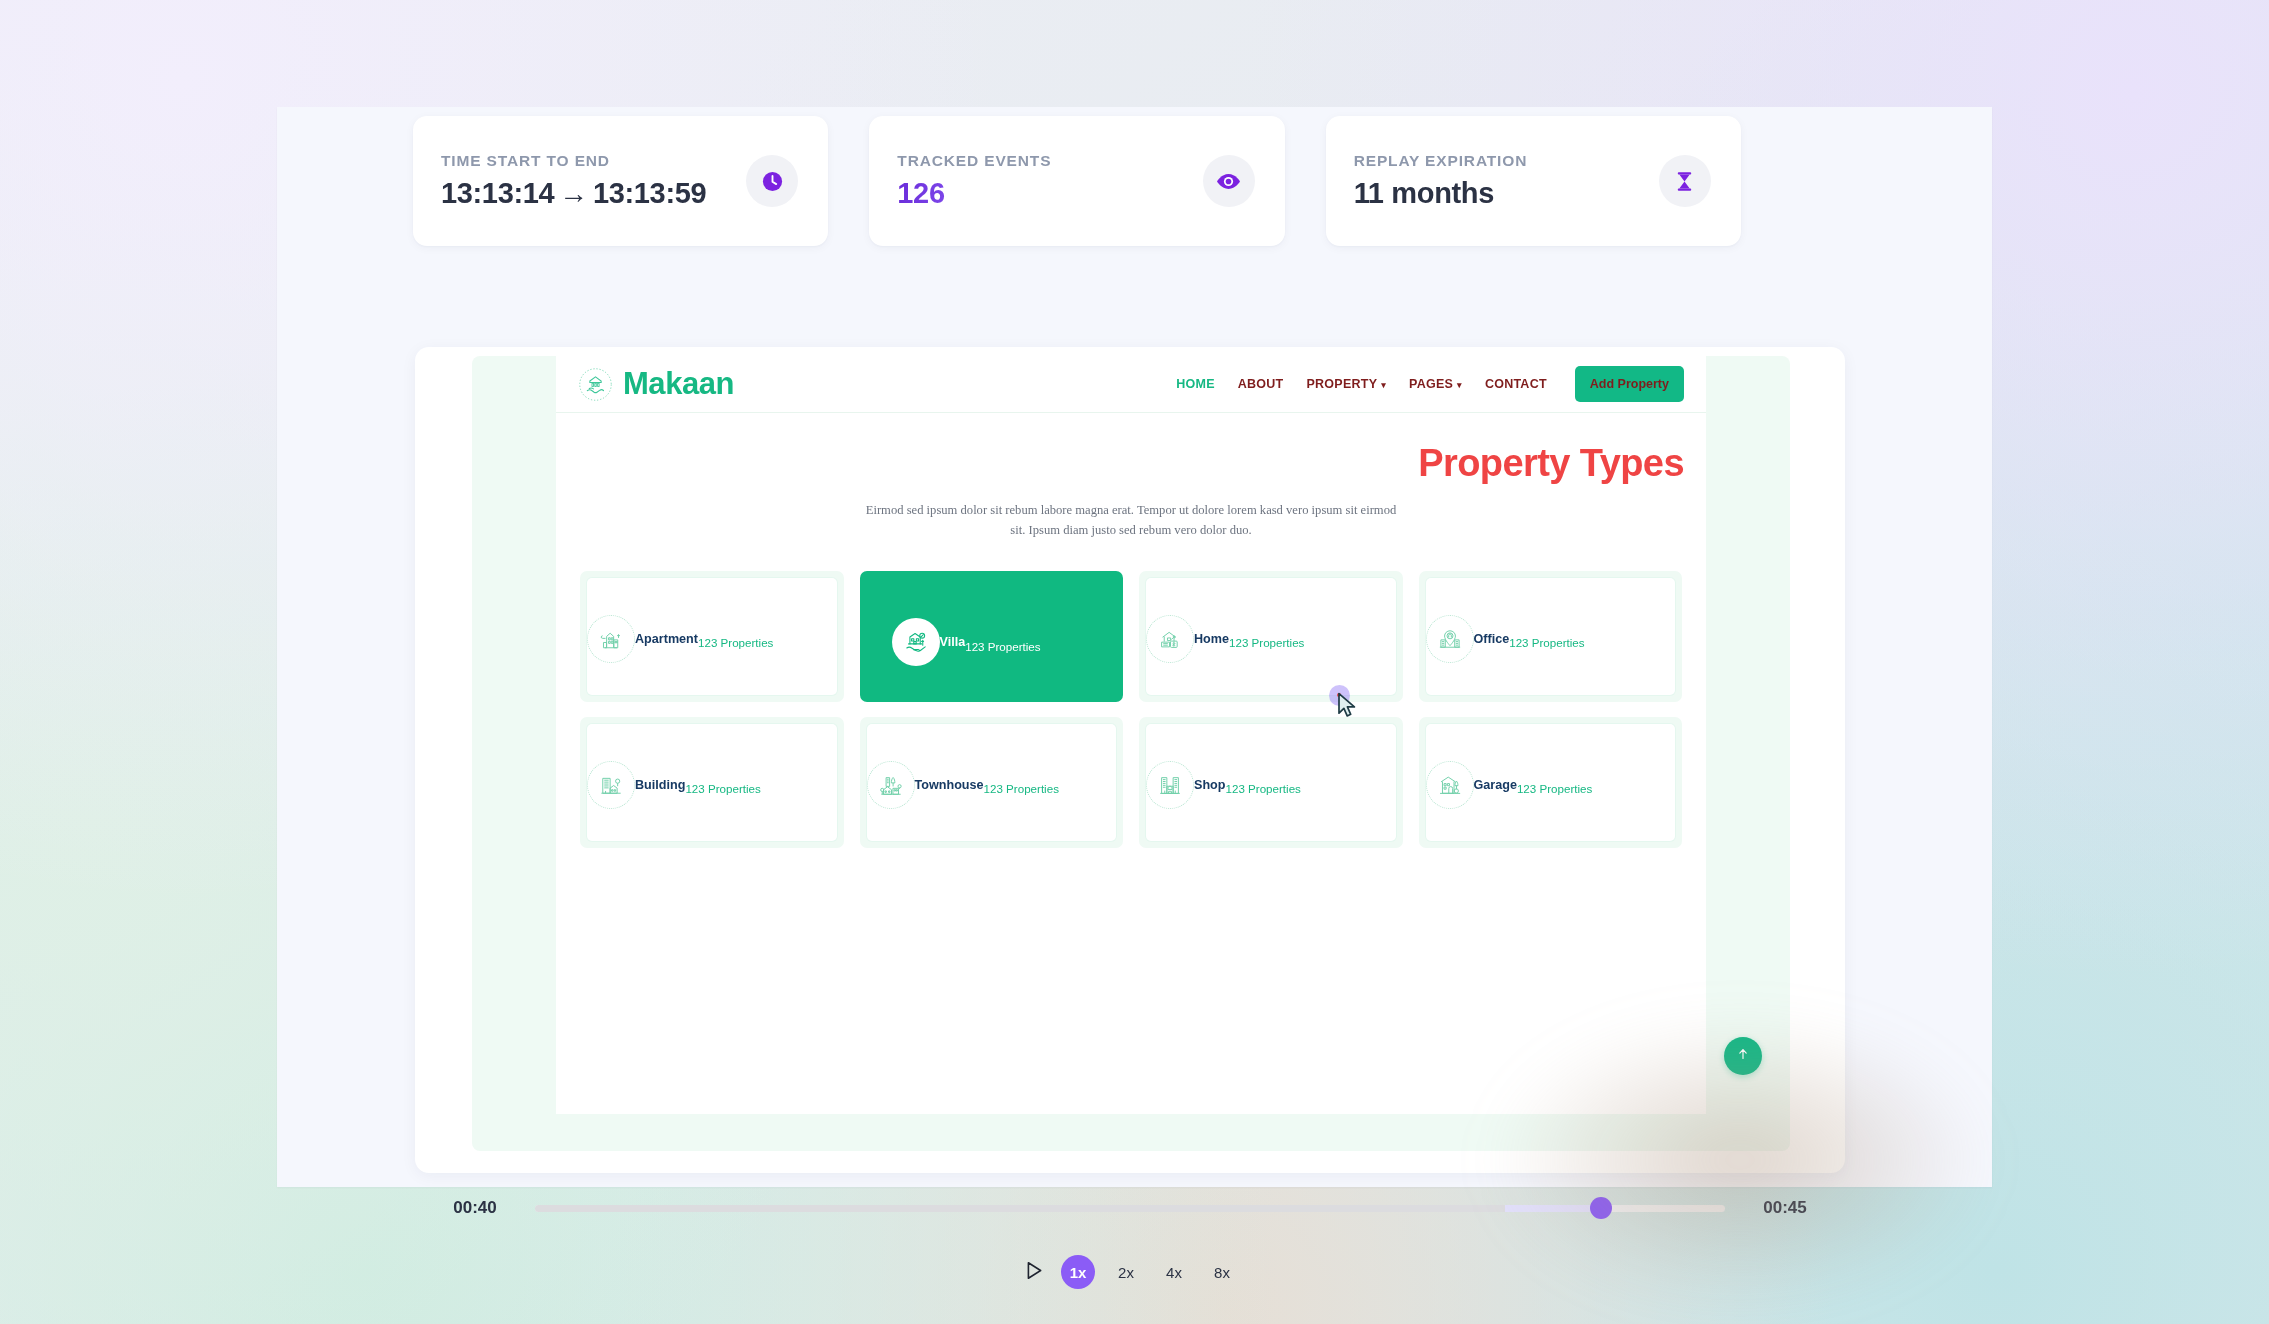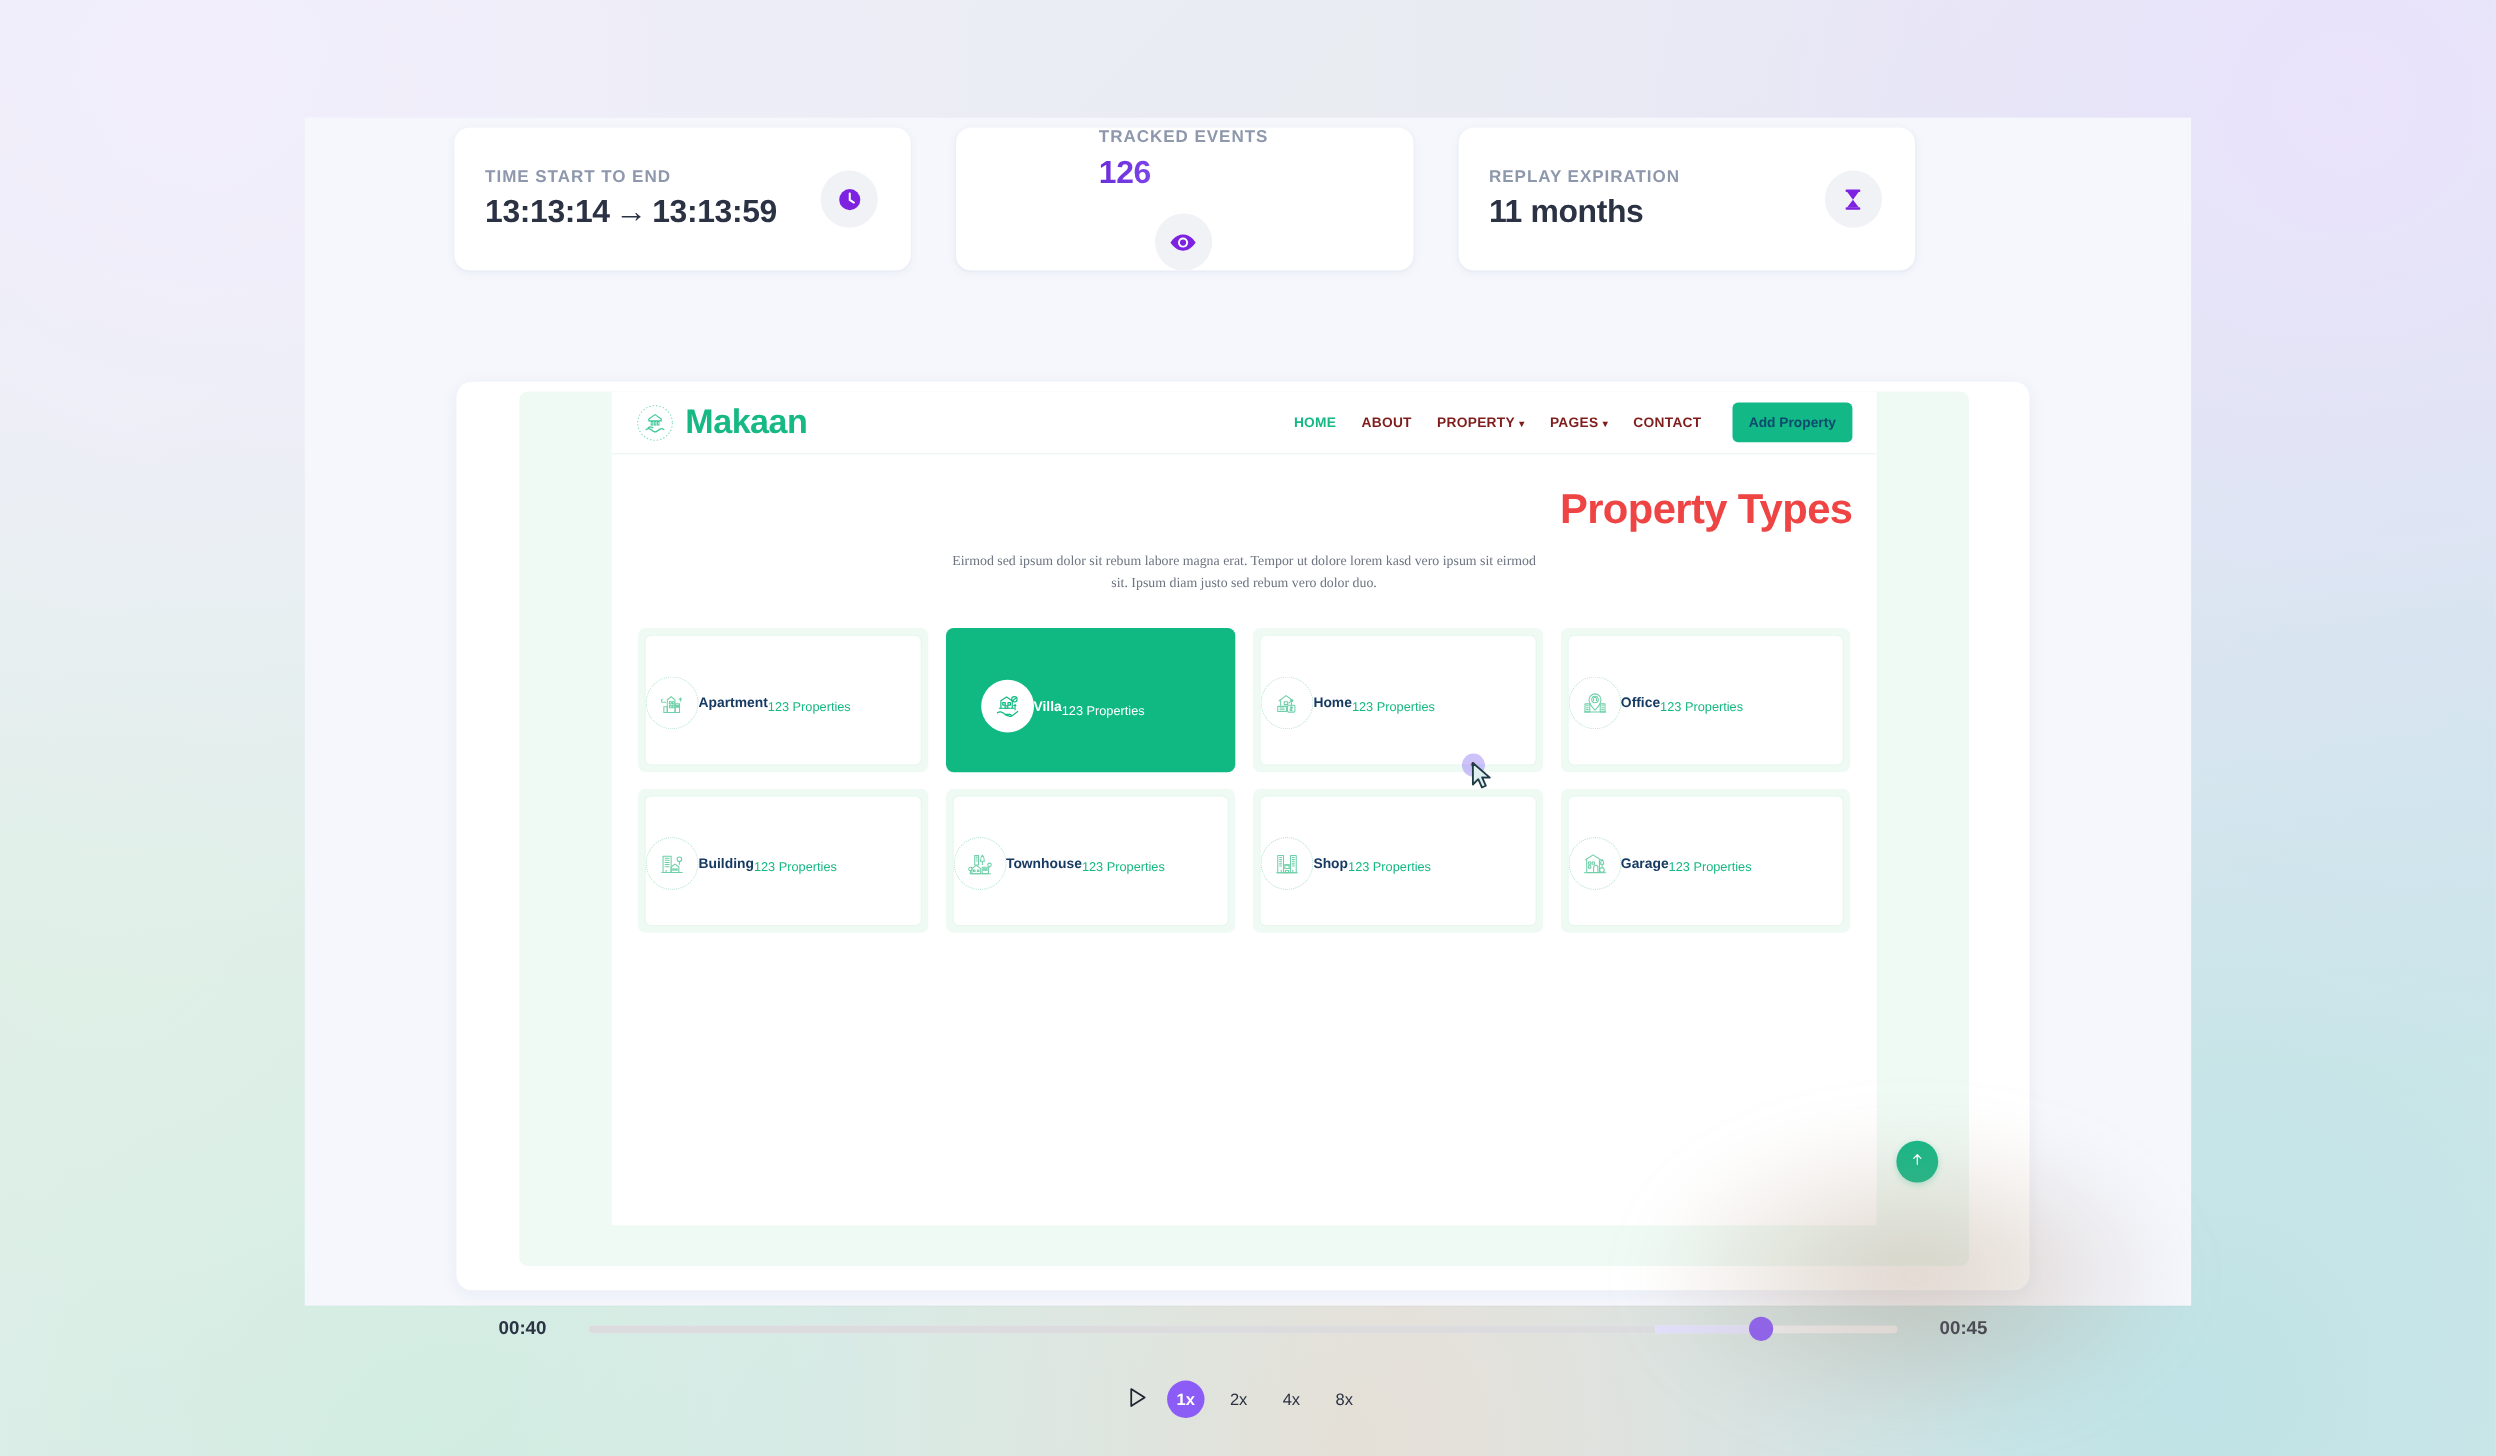--- a/index.html
+++ b/index.html
@@ -58,21 +58,21 @@
     position: relative;
     background: #ffffff;
     border-radius: 14px;
     box-shadow: 0 2px 10px rgba(29,38,80,.045), 0 1px 2px rgba(29,38,80,.03);
     display: flex;
     align-items: center;
     justify-content: space-between;
     padding: 0 30px 0 28px;
   }
   .stat-card.c1 { width: 452px; }
-  .stat-card.c2 { width: 452px; flex-direction: column; }
+  .stat-card.c2 { width: 452px; }
   .stat-card.c3 { width: 452px; }
 
   .stat-text { display: flex; flex-direction: column; gap: 7px; }
   .stat-label {
     font-size: 15.5px;
     font-weight: 700;
     letter-spacing: .055em;
     color: #8e98ac;
     text-transform: uppercase;
     white-space: nowrap;
@@ -156,21 +156,21 @@
     color: #7f1d1d;
     letter-spacing: .02em;
     white-space: nowrap;
     display: flex; align-items: center; gap: 4px;
     cursor: pointer;
   }
   .nav-link.active { color: #16b883; }
   .caret { font-size: 9px; line-height: 1; transform: translateY(1px); }
   .btn-add {
     background: #12b886;
-    color: #0c4a6e;
+    color: #7f1d1d;
     font-size: 12.5px;
     font-weight: 700;
     border: none;
     border-radius: 5px;
     padding: 11px 15px;
     margin-left: 5px;
     cursor: pointer;
     white-space: nowrap;
     font-family: inherit;
   }

